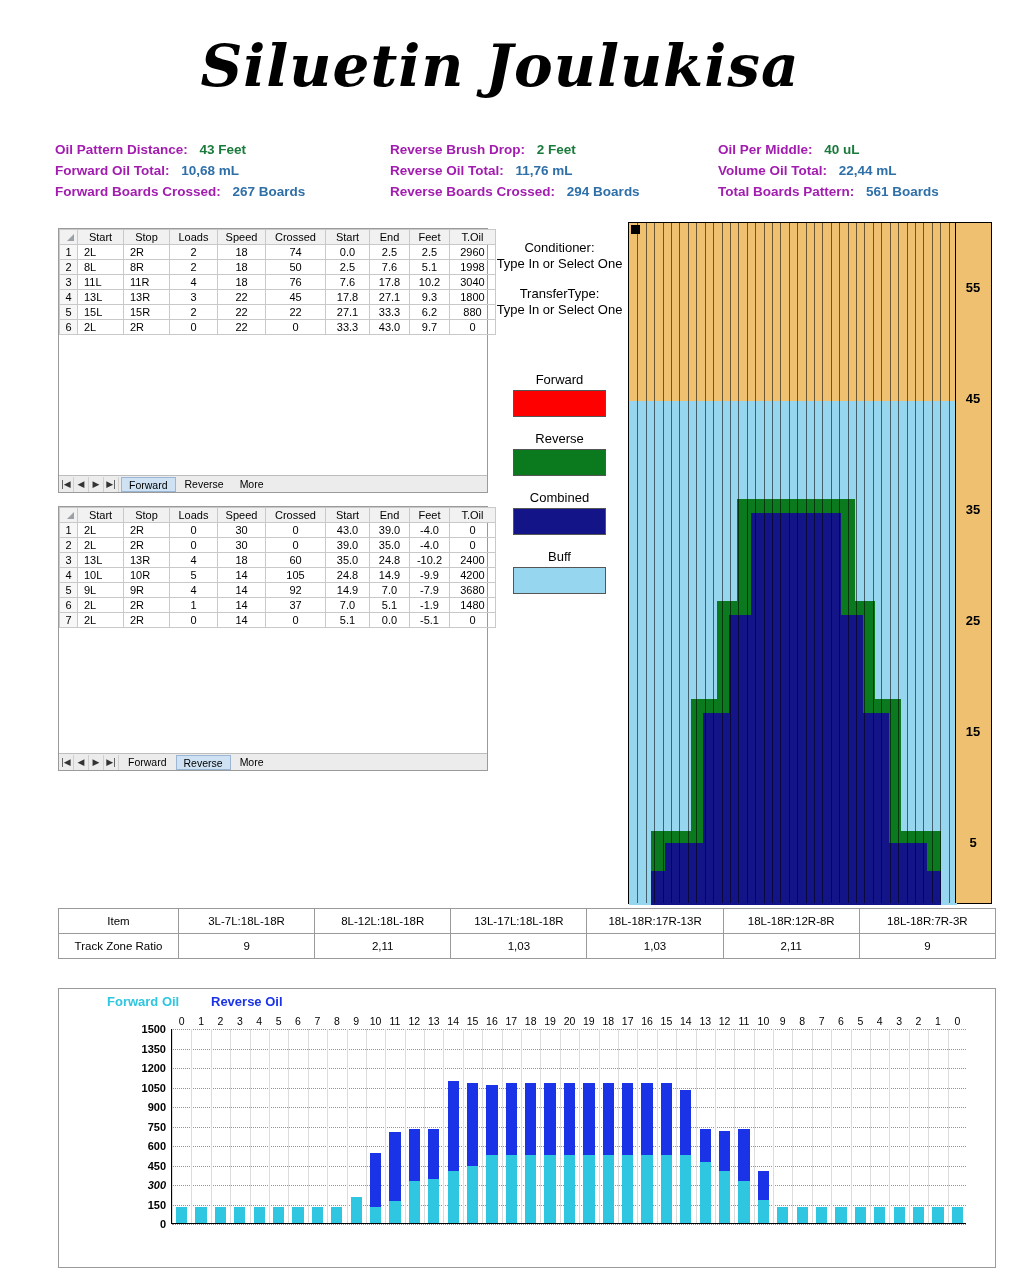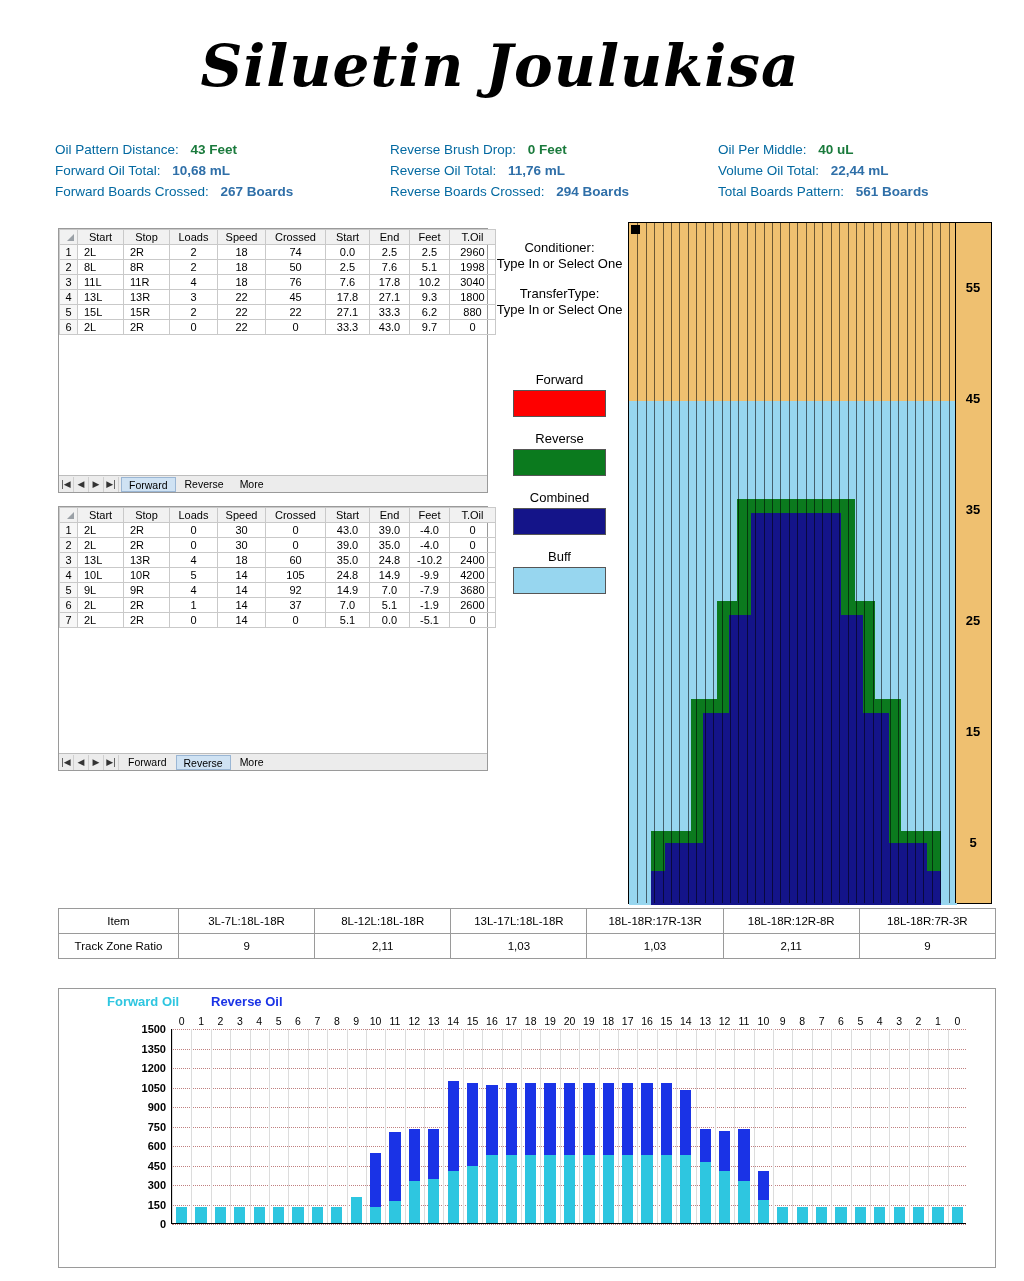--- a/index.html
+++ b/index.html
@@ -33,21 +33,21 @@
     font-size:23px; font-weight:bold; color:#f08a1b; letter-spacing:1px;
   }
   .logo-sub {
     position:absolute; left:0; top:80px; width:130px; text-align:center;
     font-size:8.5px; font-weight:bold; color:#333; letter-spacing:0.6px;
   }
 
   
   .summary { position:absolute; left:55px; top:142px; width:945px; height:62px; }
   .sum-row { position:absolute; height:20px; font-size:13.5px; }
-  .sum-label { font-weight:normal; color:#0369a1; }
+  .sum-label { font-weight:bold; color:#a21caf; }
   .sum-val { font-weight:bold; color:#1a7a3c; margin-left:8px; }
   .sum-val.blue { color:#2f6fa8; }
 
   
   .grid-box {
     position:absolute; background:#ffffff; border:1px solid #9a9a9a;
   }
   table.gt { border-collapse:collapse; font-size:11px; table-layout:fixed; }
   table.gt th, table.gt td {
     border:1px solid #c9c9c9; height:15px; padding:0 3px; font-weight:normal;
@@ -121,21 +121,21 @@
     <div class="title-text">Siluetin Joulukisa</div>
   </div>
 
   <div class="summary">
     <div class="sum-row" style="left:0;top:0;">
       <span class="sum-label">Oil Pattern Distance:</span>
       <span class="sum-val">43 Feet</span>
     </div>
     <div class="sum-row" style="left:335px;top:0;">
       <span class="sum-label">Reverse Brush Drop:</span>
-      <span class="sum-val">0 Feet</span>
+      <span class="sum-val">2 Feet</span>
     </div>
     <div class="sum-row" style="left:663px;top:0;">
       <span class="sum-label">Oil Per Middle:</span>
       <span class="sum-val">40 uL</span>
     </div>
 
     <div class="sum-row" style="left:0;top:21px;">
       <span class="sum-label">Forward Oil Total:</span>
       <span class="sum-val blue">10,68 mL</span>
     </div>
@@ -348,21 +348,21 @@
           <tr>
             <td class="rowidx">6</td>
             <td class="l">2L</td>
             <td class="l">2R</td>
             <td class="">1</td>
             <td class="">14</td>
             <td class="">37</td>
             <td class="">7.0</td>
             <td class="">5.1</td>
             <td class="">-1.9</td>
-            <td class="">2600</td>
+            <td class="">1480</td>
           </tr>
           <tr>
             <td class="rowidx">7</td>
             <td class="l">2L</td>
             <td class="l">2R</td>
             <td class="">0</td>
             <td class="">14</td>
             <td class="">0</td>
             <td class="">5.1</td>
             <td class="">0.0</td>
@@ -501,21 +501,21 @@
 
   <div class="chart-box">
     <div class="ch-legend" style="left:48px;color:#2ec6e0;">Forward Oil</div>
     <div class="ch-legend" style="left:152px;color:#1a33e6;">Reverse Oil</div>
     <div class="plot" id="plot">
         <div class="ygrid" style="top: 195px;"></div>
         <div class="ylab" style="top: 195px;">0</div>
         <div class="ygrid" style="top: 175.5px;"></div>
         <div class="ylab" style="top: 175.5px;">150</div>
         <div class="ygrid" style="top: 156px;"></div>
-        <div class="ylab" style="top: 156px;">300</div>
+        <div class="ylab" style="top: 156px; font-style: italic;">300</div>
         <div class="ygrid" style="top: 136.5px;"></div>
         <div class="ylab" style="top: 136.5px;">450</div>
         <div class="ygrid" style="top: 117px;"></div>
         <div class="ylab" style="top: 117px;">600</div>
         <div class="ygrid" style="top: 97.5px;"></div>
         <div class="ylab" style="top: 97.5px;">750</div>
         <div class="ygrid" style="top: 78px;"></div>
         <div class="ylab" style="top: 78px;">900</div>
         <div class="ygrid" style="top: 58.5px;"></div>
         <div class="ylab" style="top: 58.5px;">1050</div>

